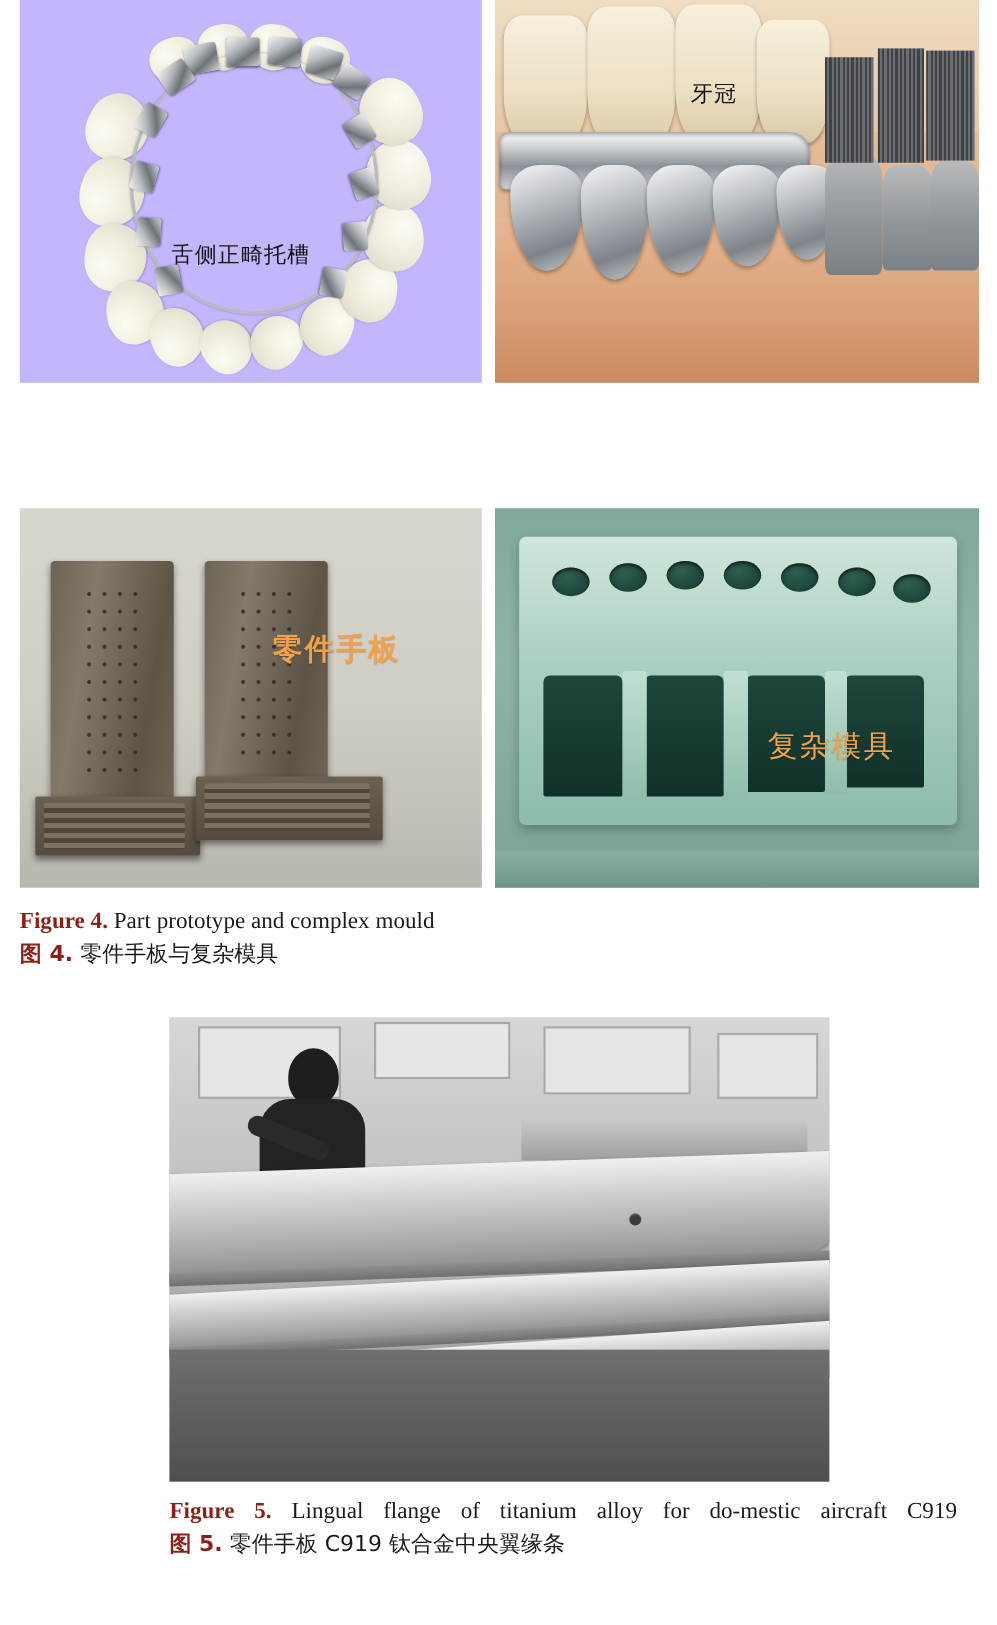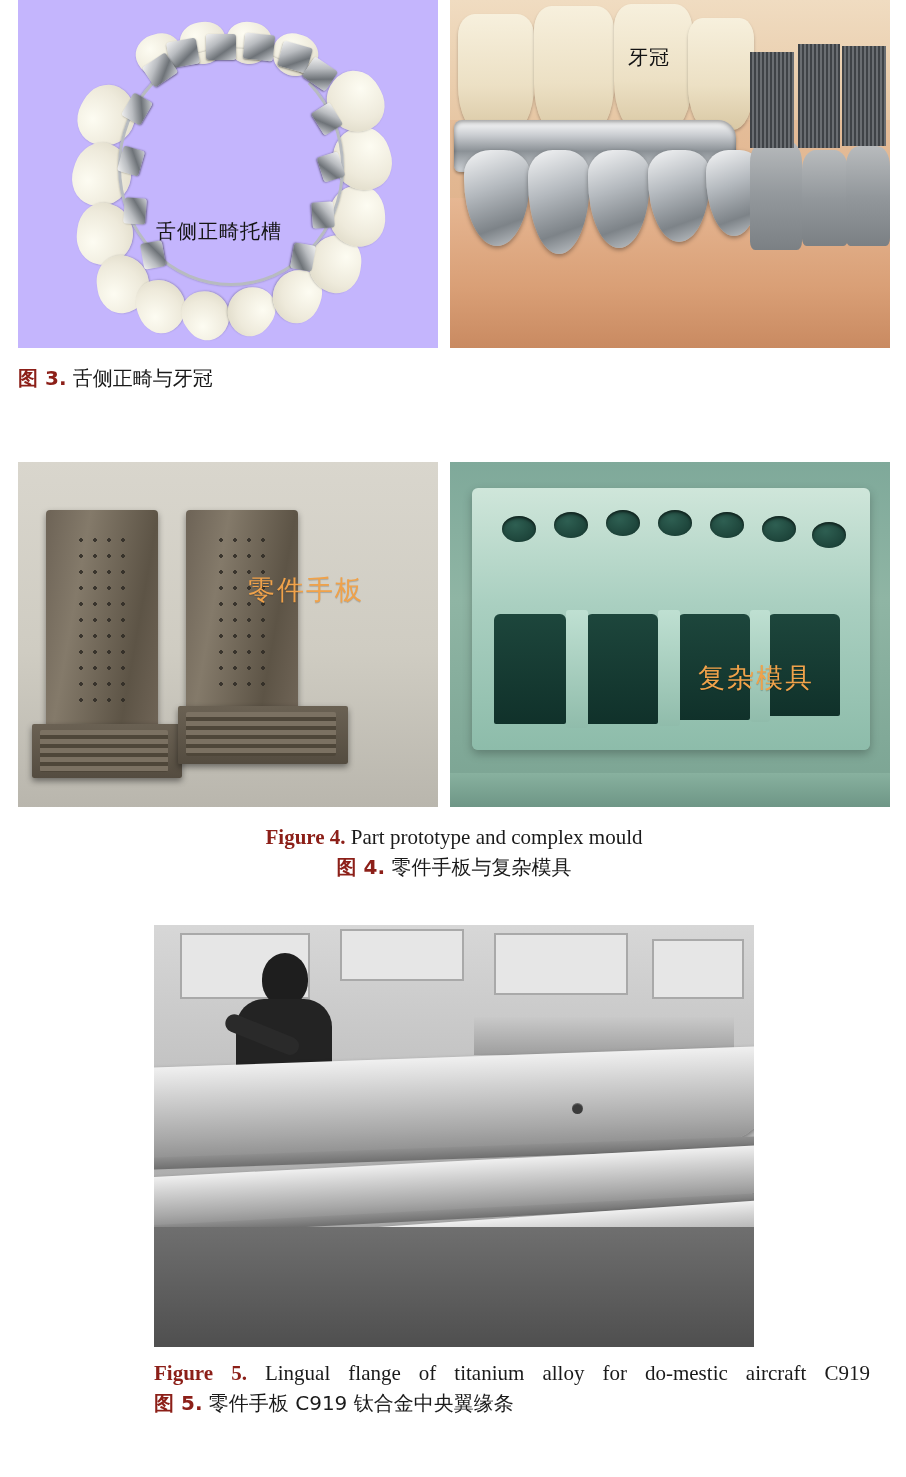--- a/index.html
+++ b/index.html
@@ -157,20 +157,21 @@
     width: 872px;
   }
   #fig4-imgs { height: 345px; }
 
   .img-prototype {
     position: relative;
     width: 420px;
     height: 345px;
     background: linear-gradient(180deg, #d9d6cd 0%, #cfccc2 55%, #b9b6ad 100%);
     overflow: hidden;
+    font-weight: bold;
   }
   .proto-part {
     position: absolute;
     background: linear-gradient(100deg, #6d6356 0%, #847a6a 30%, #5d5446 75%, #6f6456 100%);
     box-shadow: 0 3px 6px rgba(0,0,0,0.4);
   }
   .proto-base {
     position: absolute;
     background: linear-gradient(180deg, #6a6153 0%, #544c40 100%);
     box-shadow: 0 3px 6px rgba(0,0,0,0.45);
@@ -224,21 +225,21 @@
     background: linear-gradient(180deg, #bfe0d2 0%, #90bcab 100%);
     border-radius: 3px;
   }
   .mould-floor {
     position: absolute;
     left: 0; right: 0; bottom: 0;
     height: 34px;
     background: linear-gradient(180deg, #88b19f 0%, #6e9686 100%);
   }
 
-  #fig4-cap { margin-top: 16px; text-align: center; }
+  #fig4-cap { margin-top: 16px; }
 
   
   #fig5 {
     position: absolute;
     left: 18px;
     top: 925px;
     width: 872px;
   }
   .img-flange-wrap {
     display: flex;
@@ -384,29 +385,25 @@
         <div class="metal-pontic" style="left:256px; top:150px; width:56px; height:86px;"></div>
 
         <div class="gray-post" style="left:300px; top:140px; width:52px; height:110px;"></div>
         <div class="gray-post" style="left:352px; top:150px; width:46px; height:96px;"></div>
         <div class="gray-post" style="left:396px; top:146px; width:44px; height:100px;"></div>
 
         <div class="brush-block" style="left:300px; top:52px; width:44px; height:96px;"></div>
         <div class="brush-block" style="left:348px; top:44px; width:42px; height:104px;"></div>
         <div class="brush-block" style="left:392px; top:46px; width:44px; height:100px;"></div>
 
-        <div class="label-on-img" style="left:178px; top:44px;">牙冠</div>
+        <div class="label-on-img" style="left:178px; top:72px;">牙冠</div>
       </div>
     </div>
 
     <div id="fig3-cap">
-      <div class="caption-zh">
-        <span class="fignum">图 3.</span>
-        <span>舌侧正畸与牙冠</span>
-      </div>
     </div>
   </div>
 
   <div id="fig4">
     <div id="fig4-imgs" class="fig-row">
 
       <div class="img-prototype">
         <div class="proto-part" style="left:28px;  top:48px;  width:112px; height:218px; border-radius:4px 4px 0 0;"></div>
         <div class="proto-holes" style="left:56px; top:70px; width:58px; height:176px;"></div>
         <div class="proto-part" style="left:168px; top:48px;  width:112px; height:198px; border-radius:4px 4px 0 0;"></div>

